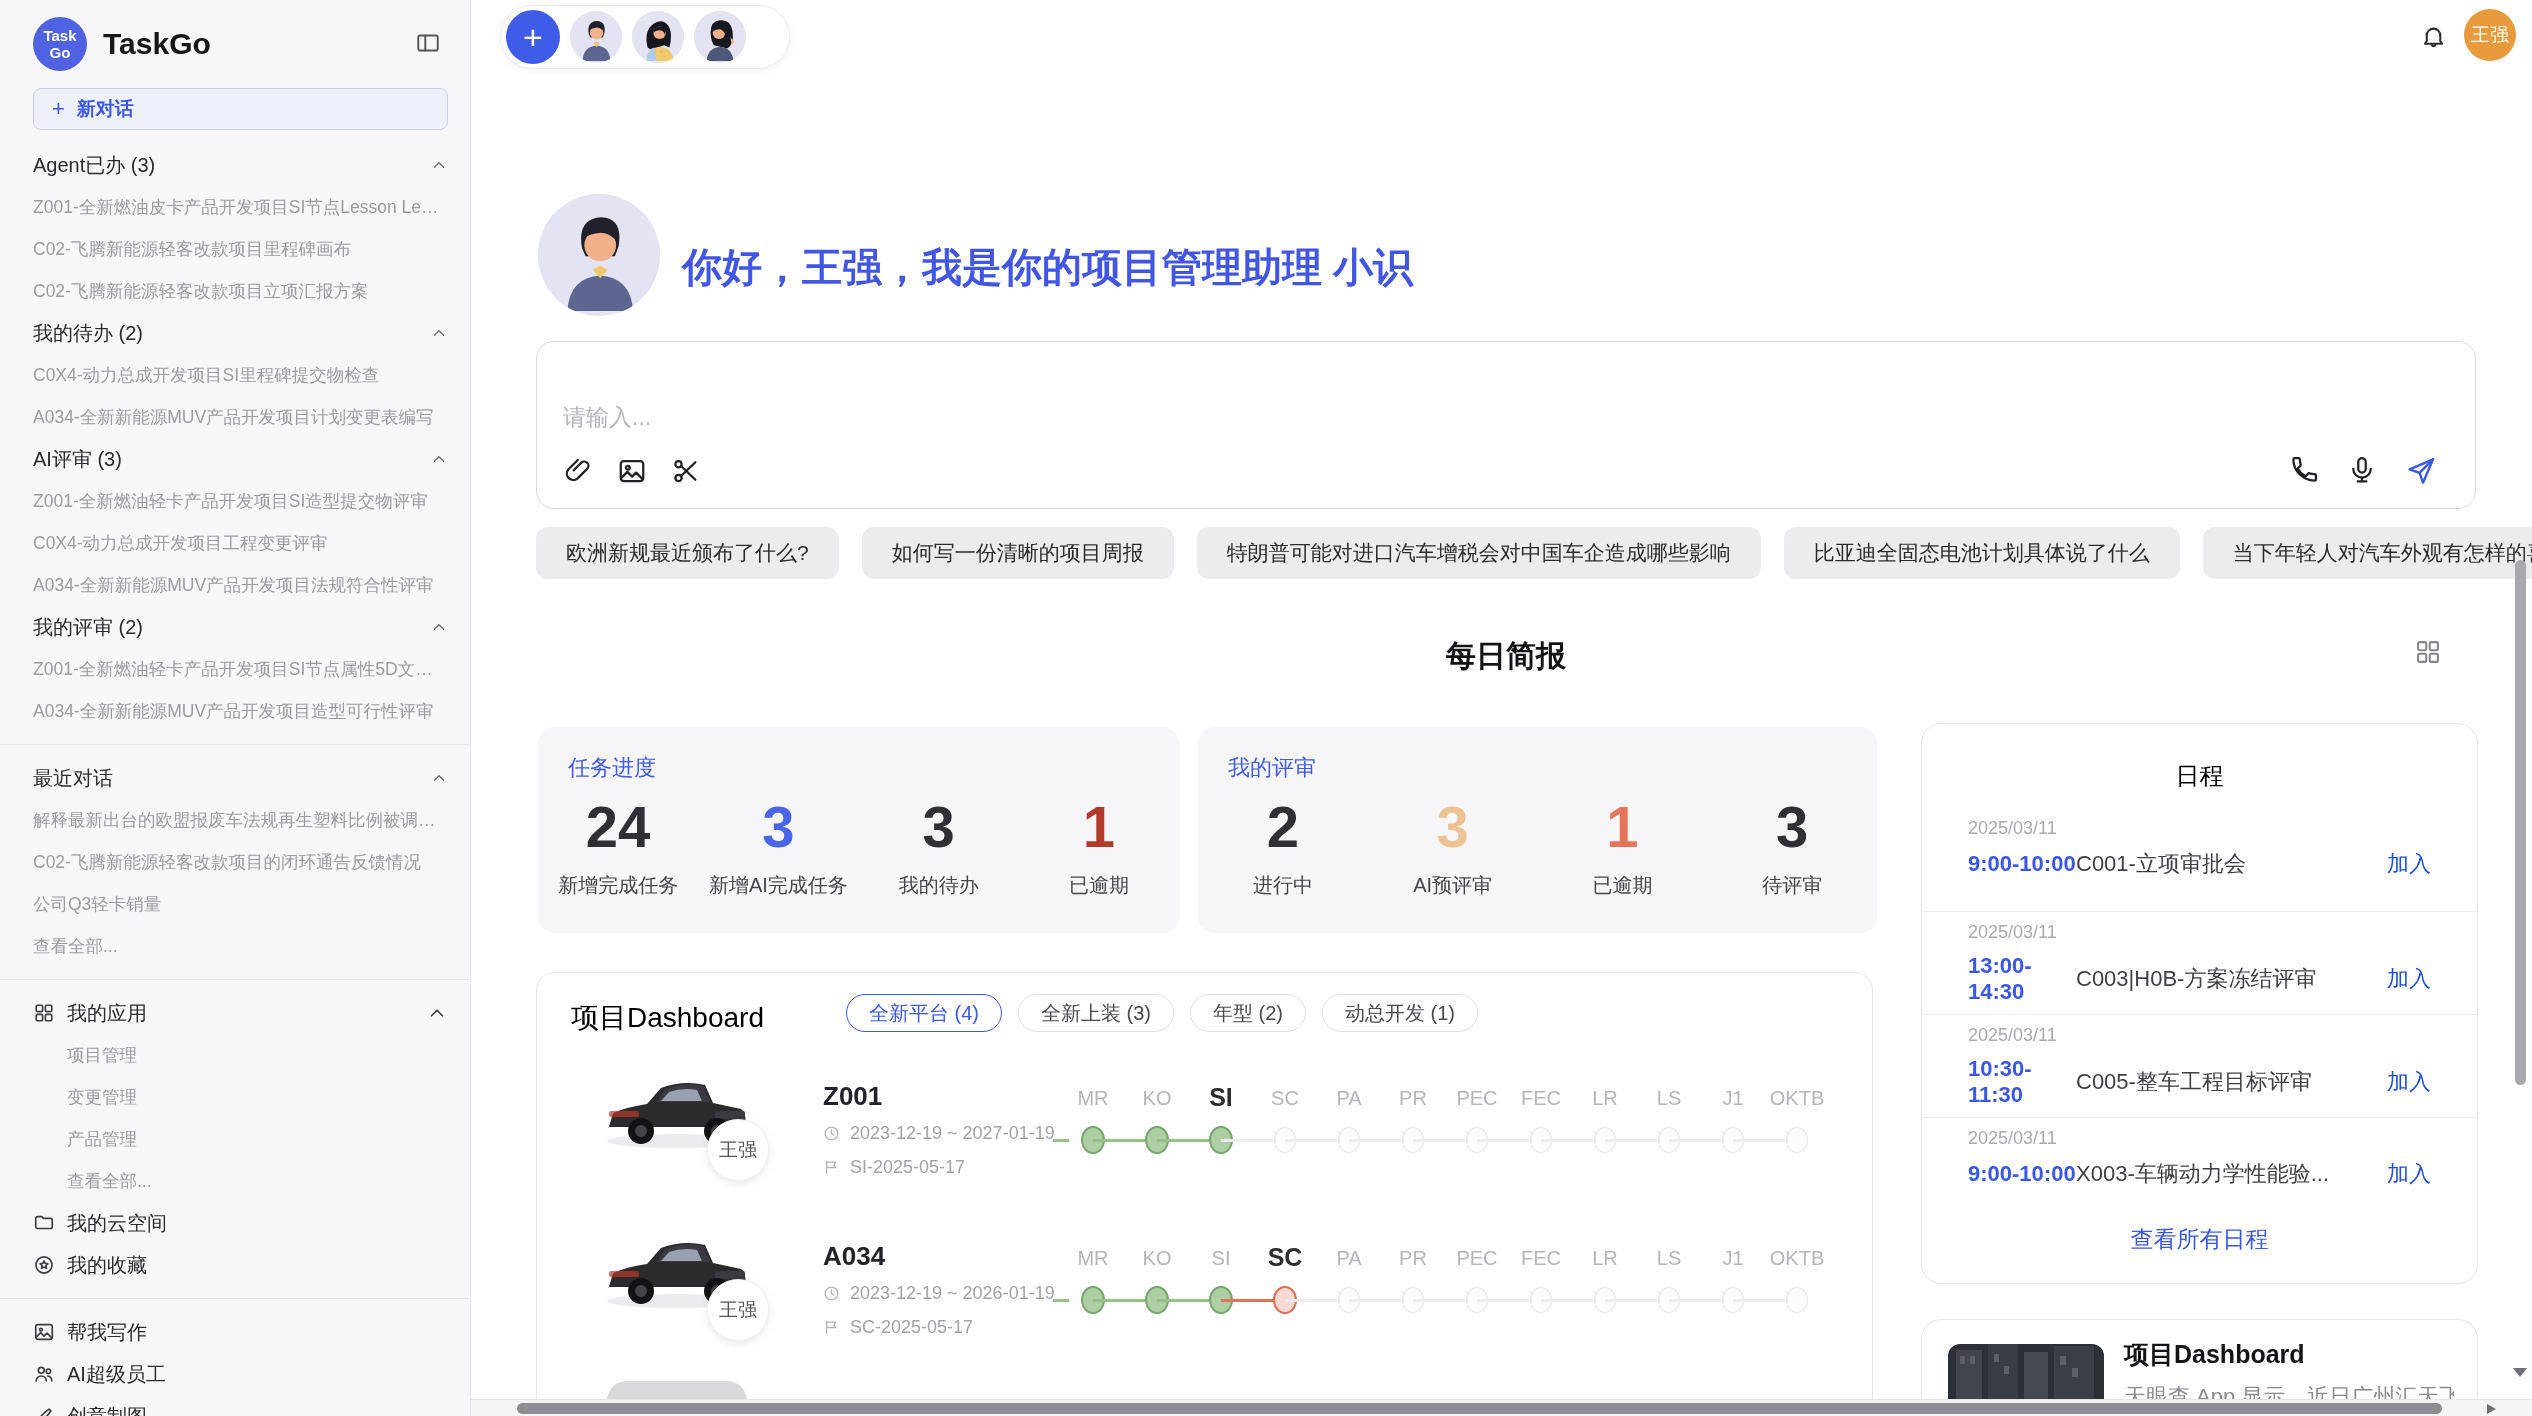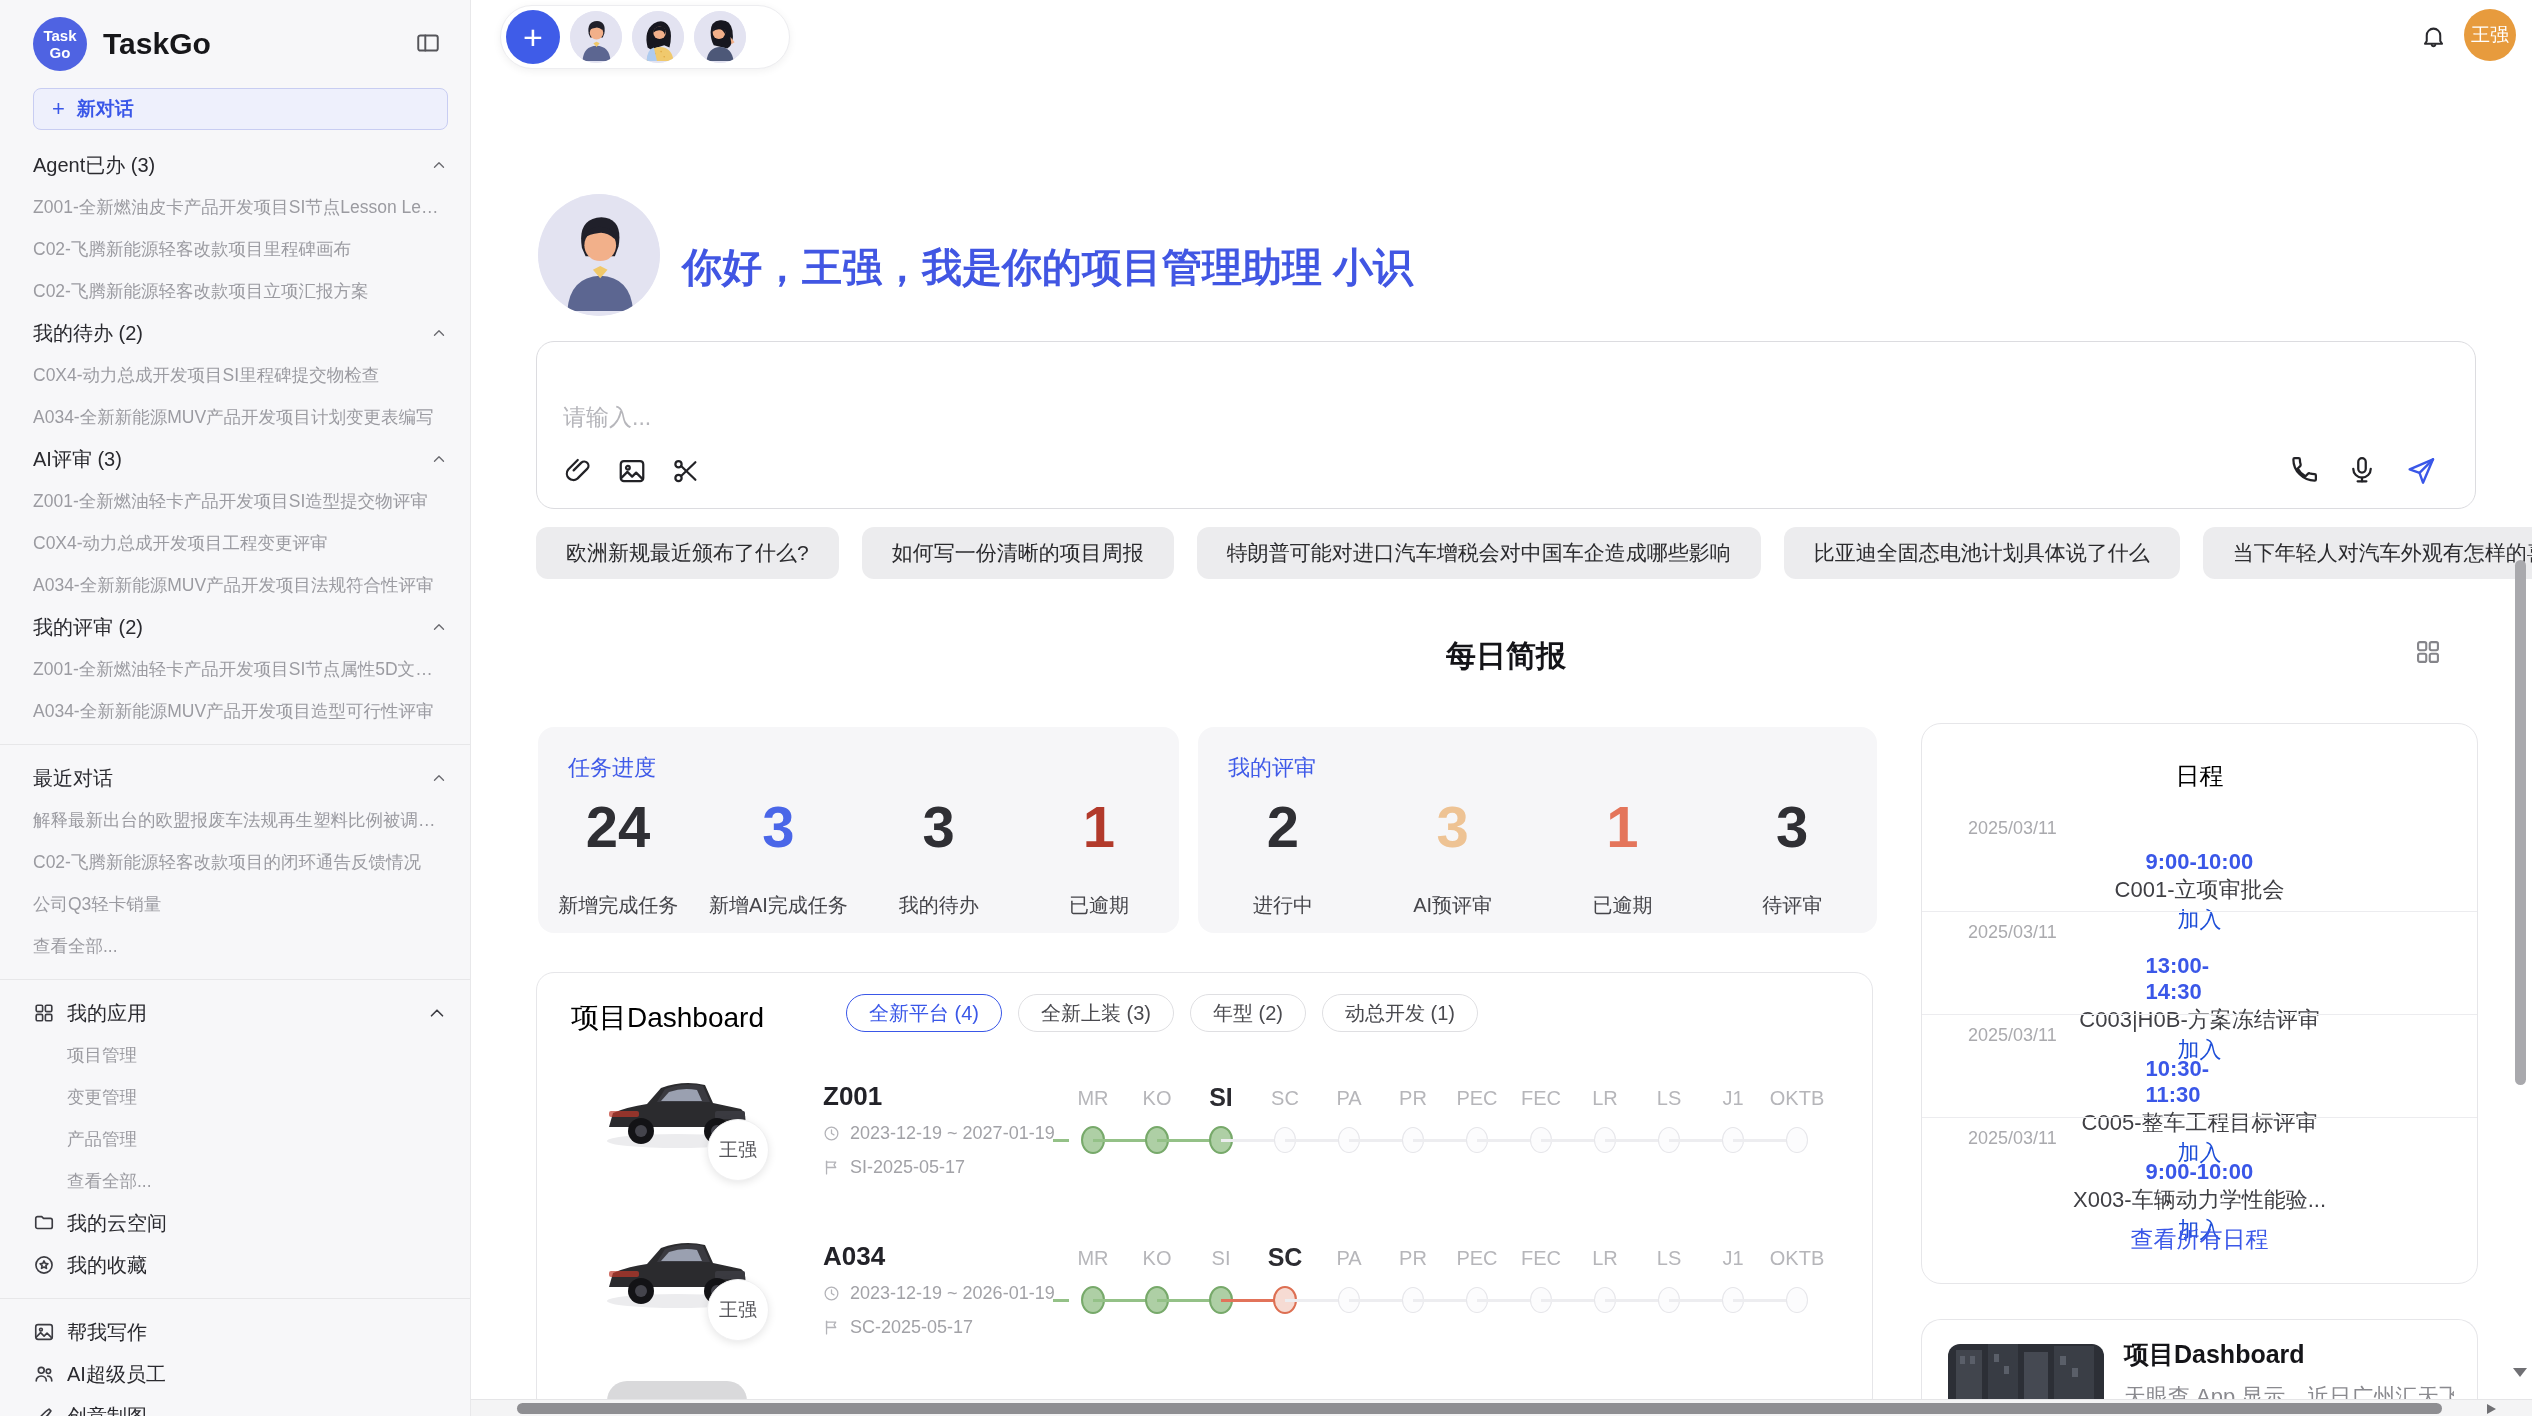--- a/index.html
+++ b/index.html
@@ -76,21 +76,21 @@
   .brief-title { position:absolute; left:536px; top:636px; width:1940px; text-align:center;
     font-size:30px; font-weight:700; color:#141418; }
   .brief-grid-icn { position:absolute; left:2414px; top:638px; width:28px; height:28px; color:#85858a; cursor:pointer; }
   .stat-card { position:absolute; top:727px; height:206px; background:#f6f6f8; border-radius:16px; }
   .stat-card.c1 { left:538px; width:641px; }
   .stat-card.c2 { left:1198px; width:679px; }
   .stat-label { position:absolute; left:30px; top:26px; font-size:22px; color:#3f5ae8; }
   .stats { position:absolute; left:0; right:0; top:58px; bottom:0; display:flex; }
   .stat { flex:1; text-align:center; position:relative; }
   .stat .num { font-size:58px; font-weight:600; margin-top:8px; }
-  .stat .lab { font-size:20px; color:#45454a; margin-top:32px; }
+  .stat .lab { font-size:20px; color:#45454a; margin-top:12px; }
   .n-dark { color:#2f2f34; } .n-blue { color:#4a66e8; } .n-red { color:#b23a2b; }
   .n-orange { color:#eec394; } .n-salmon { color:#e4755b; }
 
   
   .dash-card { position:absolute; left:536px; top:972px; width:1337px; height:444px;
     border:1.5px solid #e6e6e9; border-radius:18px; background:#fff; overflow:hidden; }
   .dash-head { position:absolute; left:34px; top:26px; display:flex; align-items:center; }
   .dash-title { font-size:28px; color:#000000; }
   .filters { position:absolute; left:309px; top:21px; display:flex; gap:16px; }
   .filter { height:38px; border-radius:19px; border:1.5px solid #dfdfe2; background:#fff;
@@ -123,21 +123,21 @@
     background:#d9d9db; border-radius:20px 20px 0 0; }
 
   
   .sched-card { position:absolute; left:1921px; top:723px; width:557px; height:561px;
     border:1.5px solid #e6e6e9; border-radius:20px; background:#fff; }
   .sched-title { position:absolute; top:36px; width:100%; text-align:center; font-size:24px; color:#000000; }
   .sched-list { position:absolute; left:0; right:0; top:84px; }
   .sched-item { position:relative; height:103px; padding:10px 46px 0 46px; }
   .sched-item + .sched-item { border-top:1px solid #ececef; }
   .ev-date { font-size:18px; color:#aaaaae; }
-  .ev-main { display:flex; align-items:center; margin-top:10px;flex-direction:column; }
+  .ev-main { display:flex; align-items:center; margin-top:10px; }
   .ev-time { width:108px; font-size:22px; font-weight:600; color:#3a57e8; }
   .ev-name { flex:1; font-size:22px; color:#3f3f44; white-space:nowrap; overflow:hidden; }
   .ev-join { font-size:22px; color:#1d4ed8; cursor:pointer; }
   .sched-all { position:absolute; bottom:28px; width:100%; text-align:center; font-size:23px;
     color:#3a57e8; cursor:pointer; }
 
   
   .news-card { position:absolute; left:1921px; top:1319px; width:557px; height:97px;
     border:1.5px solid #e6e6e9; border-radius:20px 20px 0 0; border-bottom:0; background:#fff;
     overflow:hidden; cursor:pointer; }

